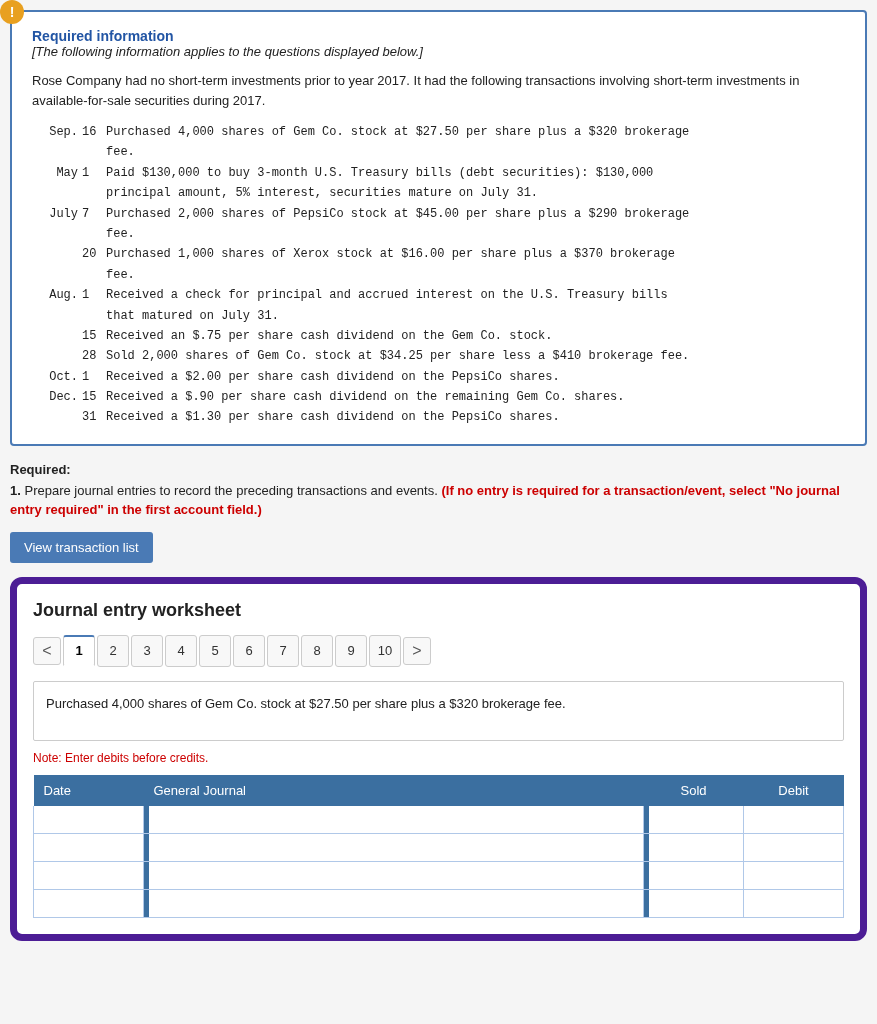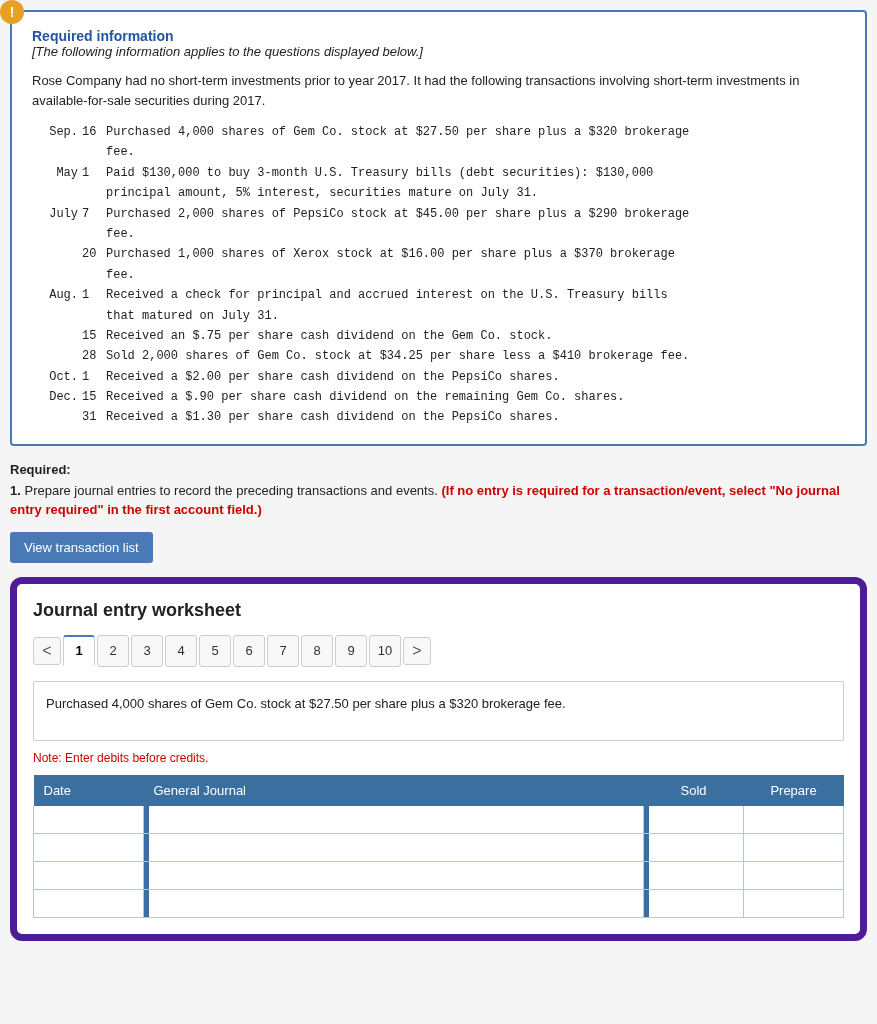--- a/index.html
+++ b/index.html
@@ -381,21 +381,21 @@
   <div class="description-box">Purchased 4,000 shares of Gem Co. stock at $27.50 per share plus a $320 brokerage fee.</div>
 
   <div class="note-text">Note: Enter debits before credits.</div>
 
   <table class="journal-table">
     <thead>
       <tr>
         <th style="width:110px;">Date</th>
         <th>General Journal</th>
         <th style="width:100px;text-align:center;">Sold</th>
-        <th style="width:100px;text-align:center;">Prepare</th>
+        <th style="width:100px;text-align:center;">Debit</th>
       </tr>
     </thead>
     <tbody>
       <tr>
         <td class="date-cell"></td>
         <td class="input-cell">
           <div class="cell-with-indicator">
             <div class="blue-bar"></div>
             <input class="cell-input" type="text" value="" style="">
           </div>

